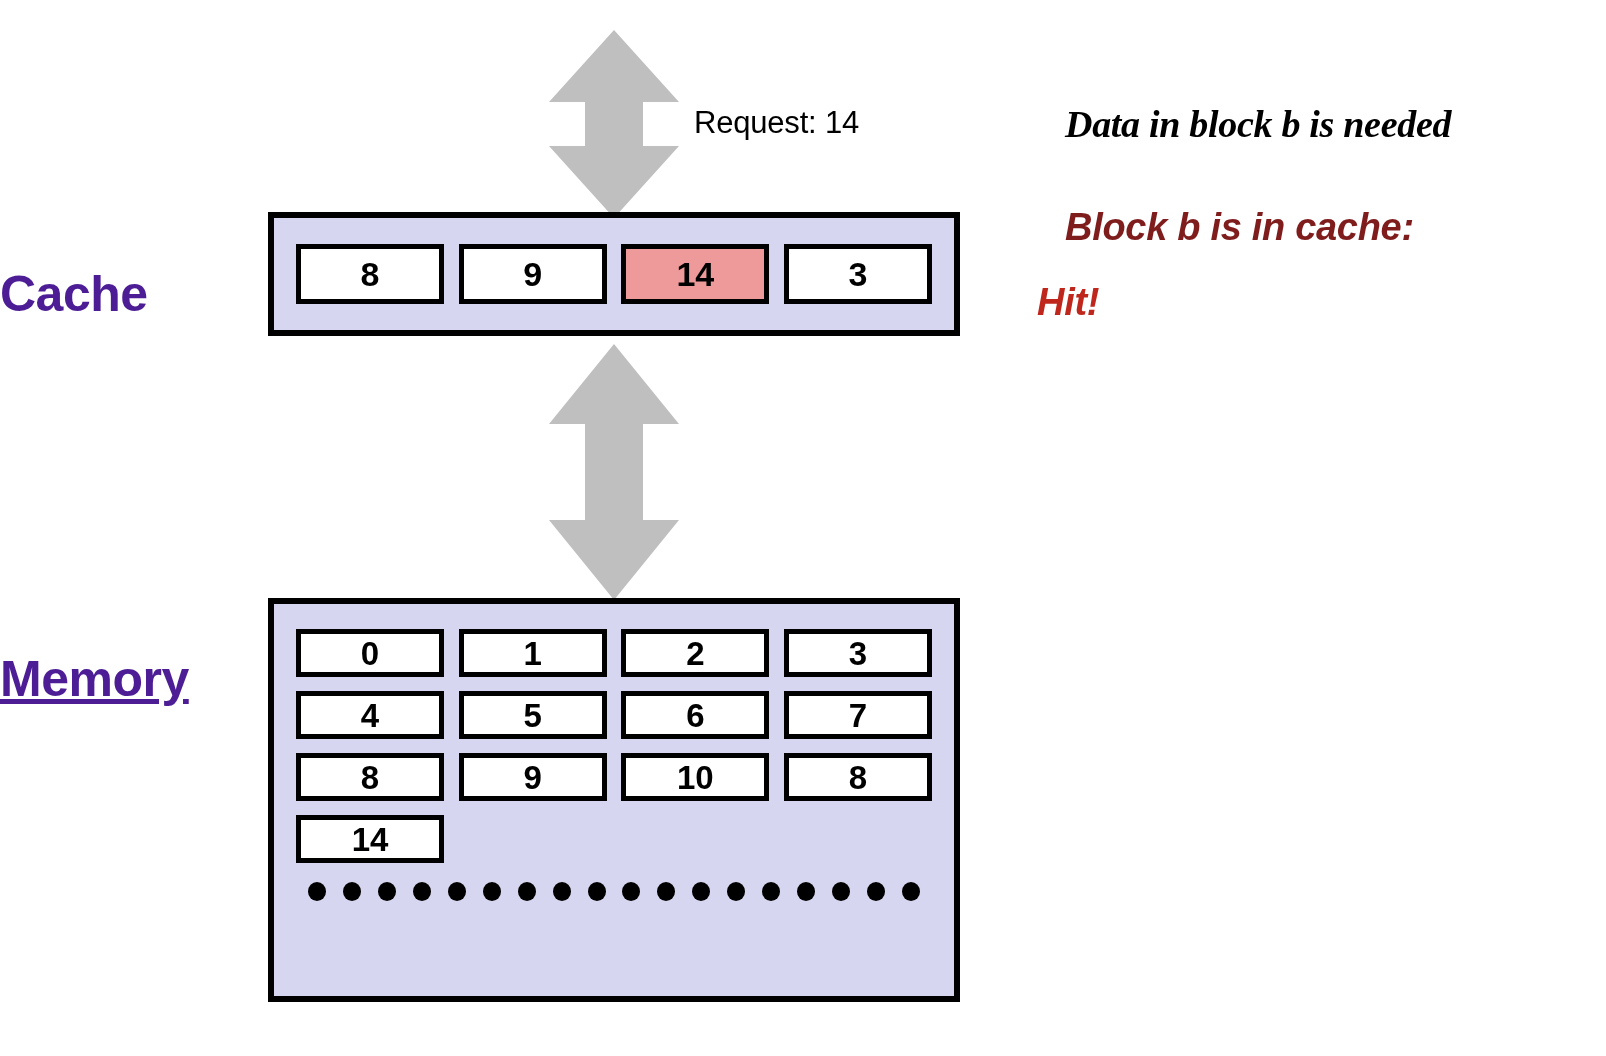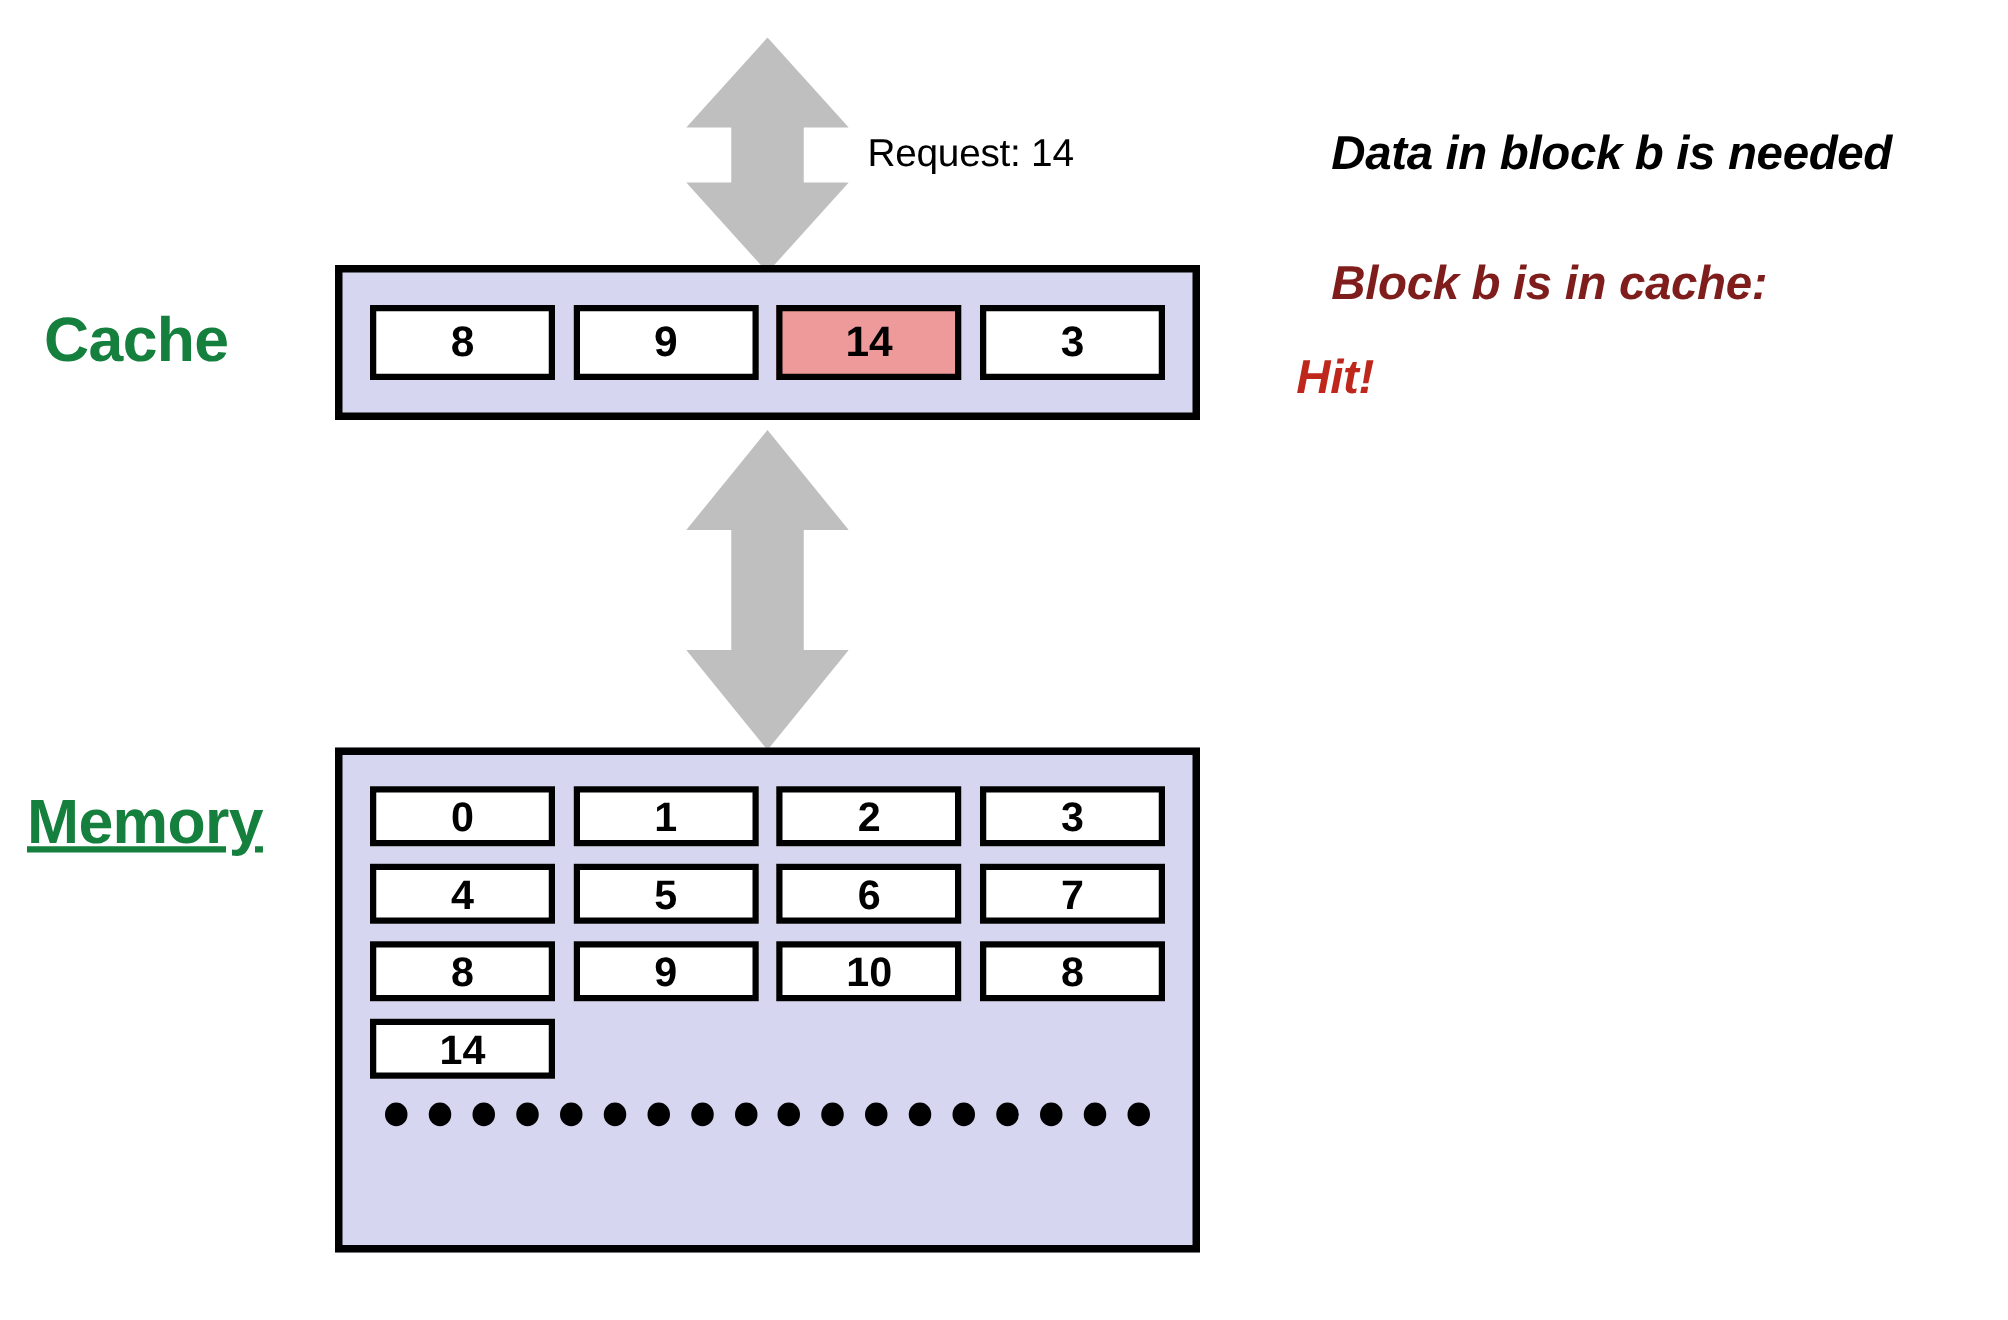--- a/index.html
+++ b/index.html
@@ -15,24 +15,25 @@
     width: 1606px;
     height: 1056px;
     background: #ffffff;
     overflow: hidden;
   }
 
   
   .side-label {
     position: absolute;
     font-weight: bold;
-    color: #15803d;
+    color: #4c1d95;
     white-space: nowrap;
-    text-align: center;
+    text-align: left;
     letter-spacing: -0.5px;
+    margin-top: 22px;
   }
   #cache-label {
     left: 0px;
     top: 243px;
     width: 218px;
     font-size: 50px;
   }
   #memory-label {
     left: 0px;
     top: 628px;
@@ -155,20 +156,21 @@
     font-weight: bold;
     font-style: italic;
     white-space: nowrap;
     letter-spacing: -0.3px;
   }
   #note-needed {
     left: 1065px;
     top: 102px;
     font-size: 38px;
     color: #000000;
+    font-family: Liberation Serif, serif;
   }
   #note-in-cache {
     left: 1065px;
     top: 206px;
     font-size: 38px;
     color: #7f1d1d;
   }
   #note-hit {
     left: 1037px;
     top: 281px;

